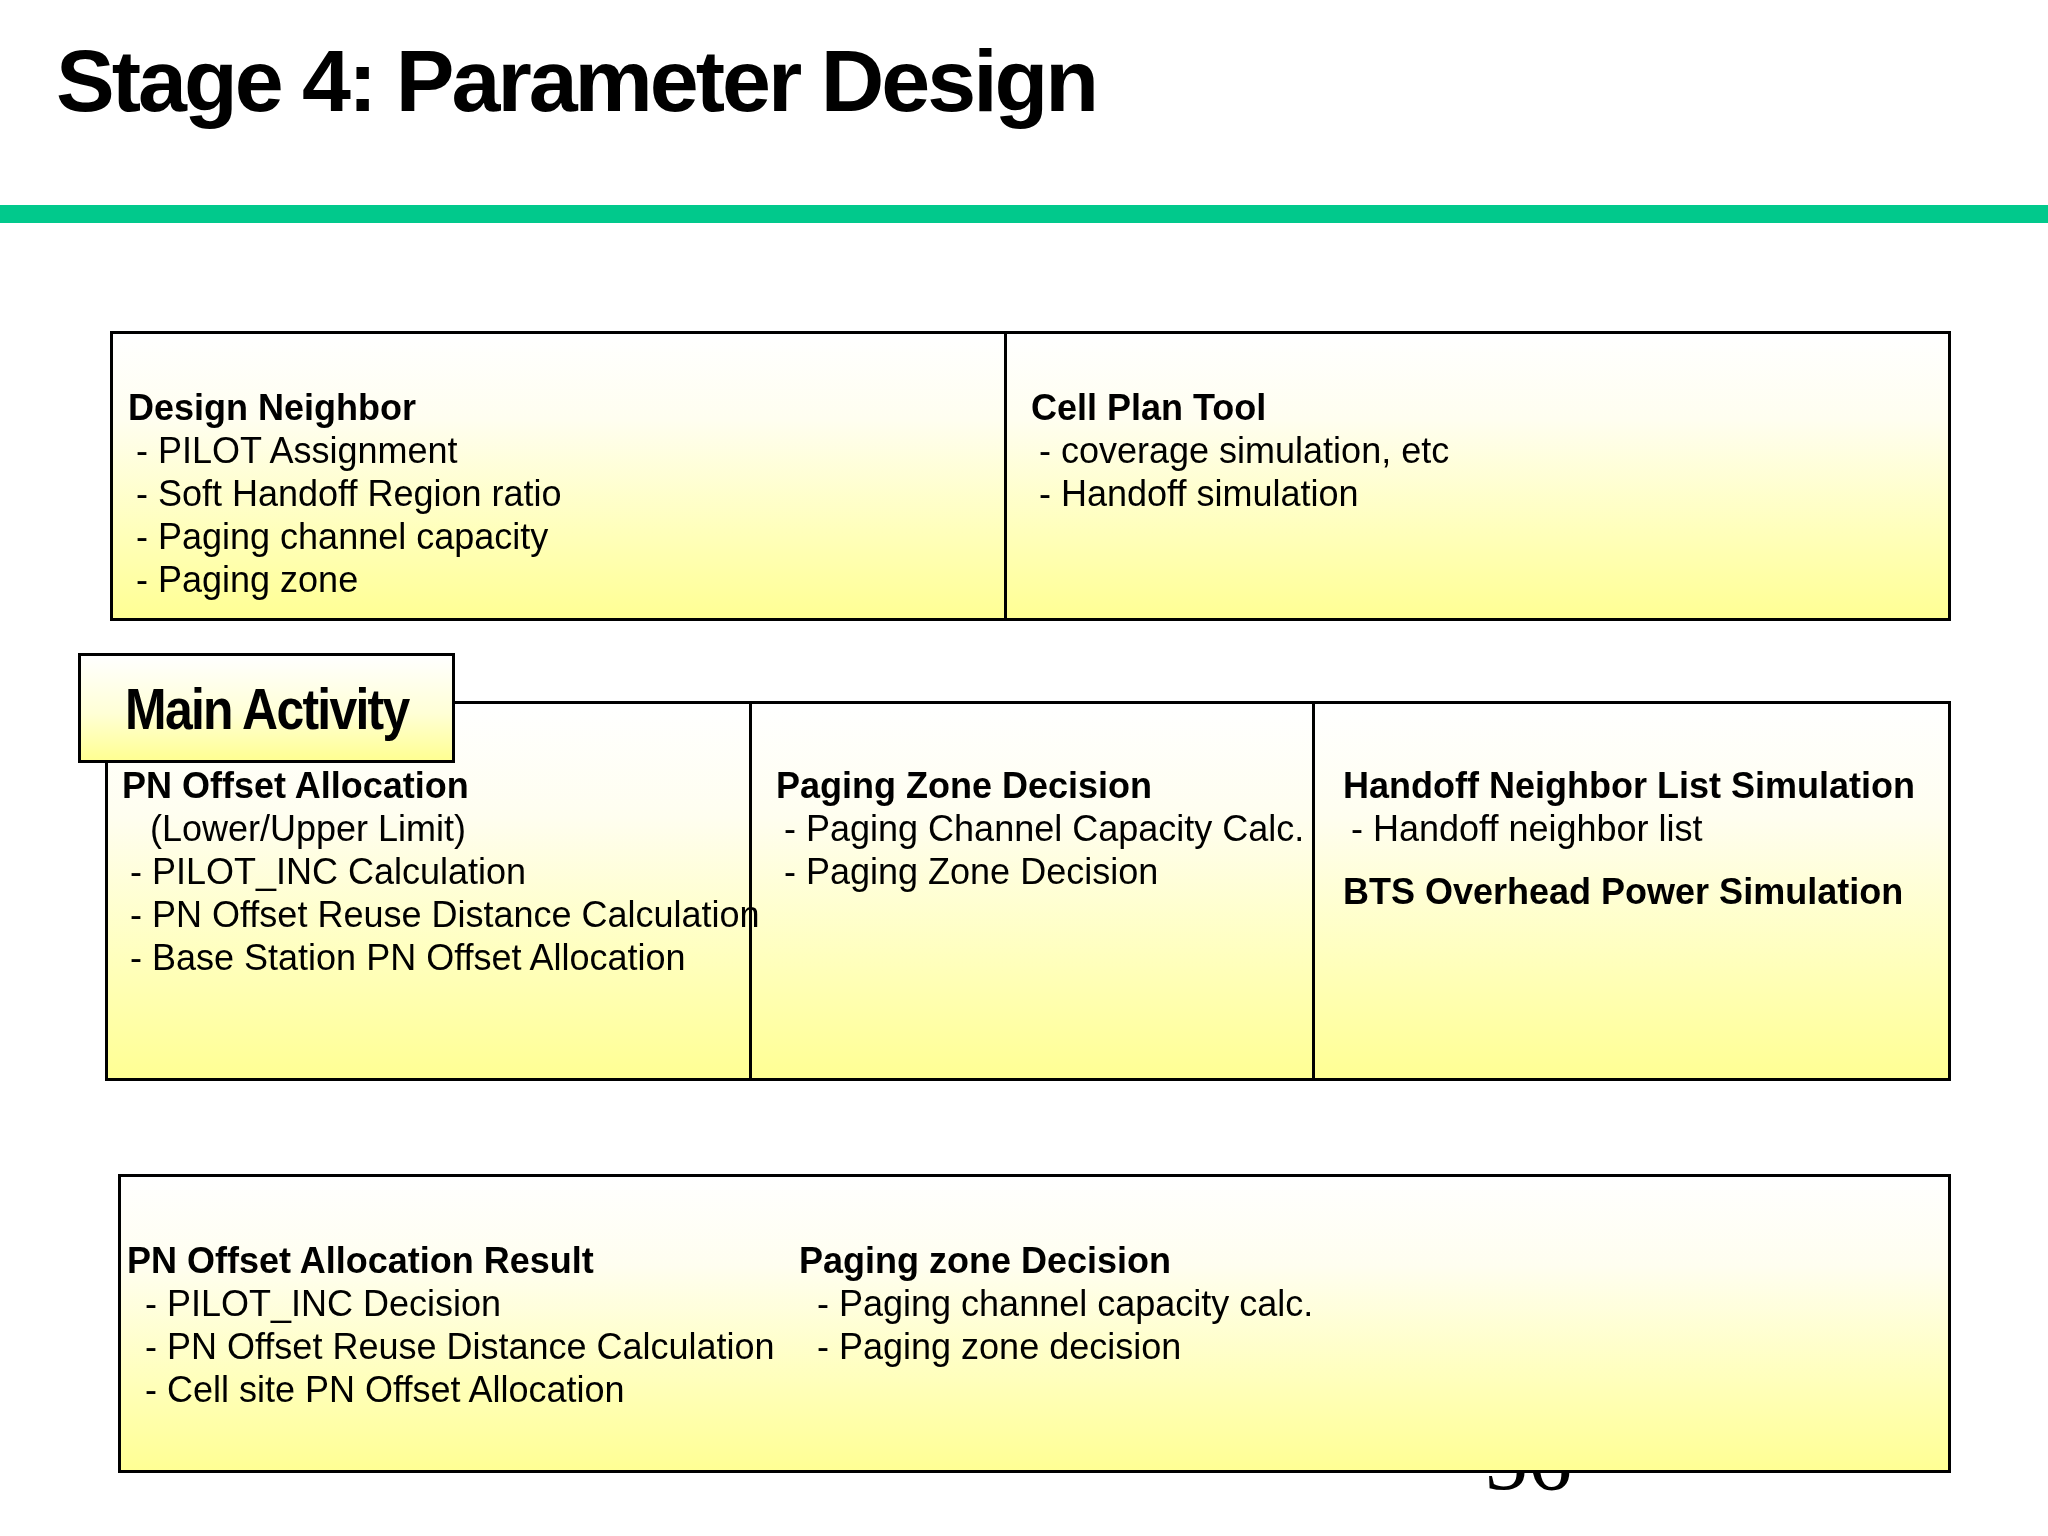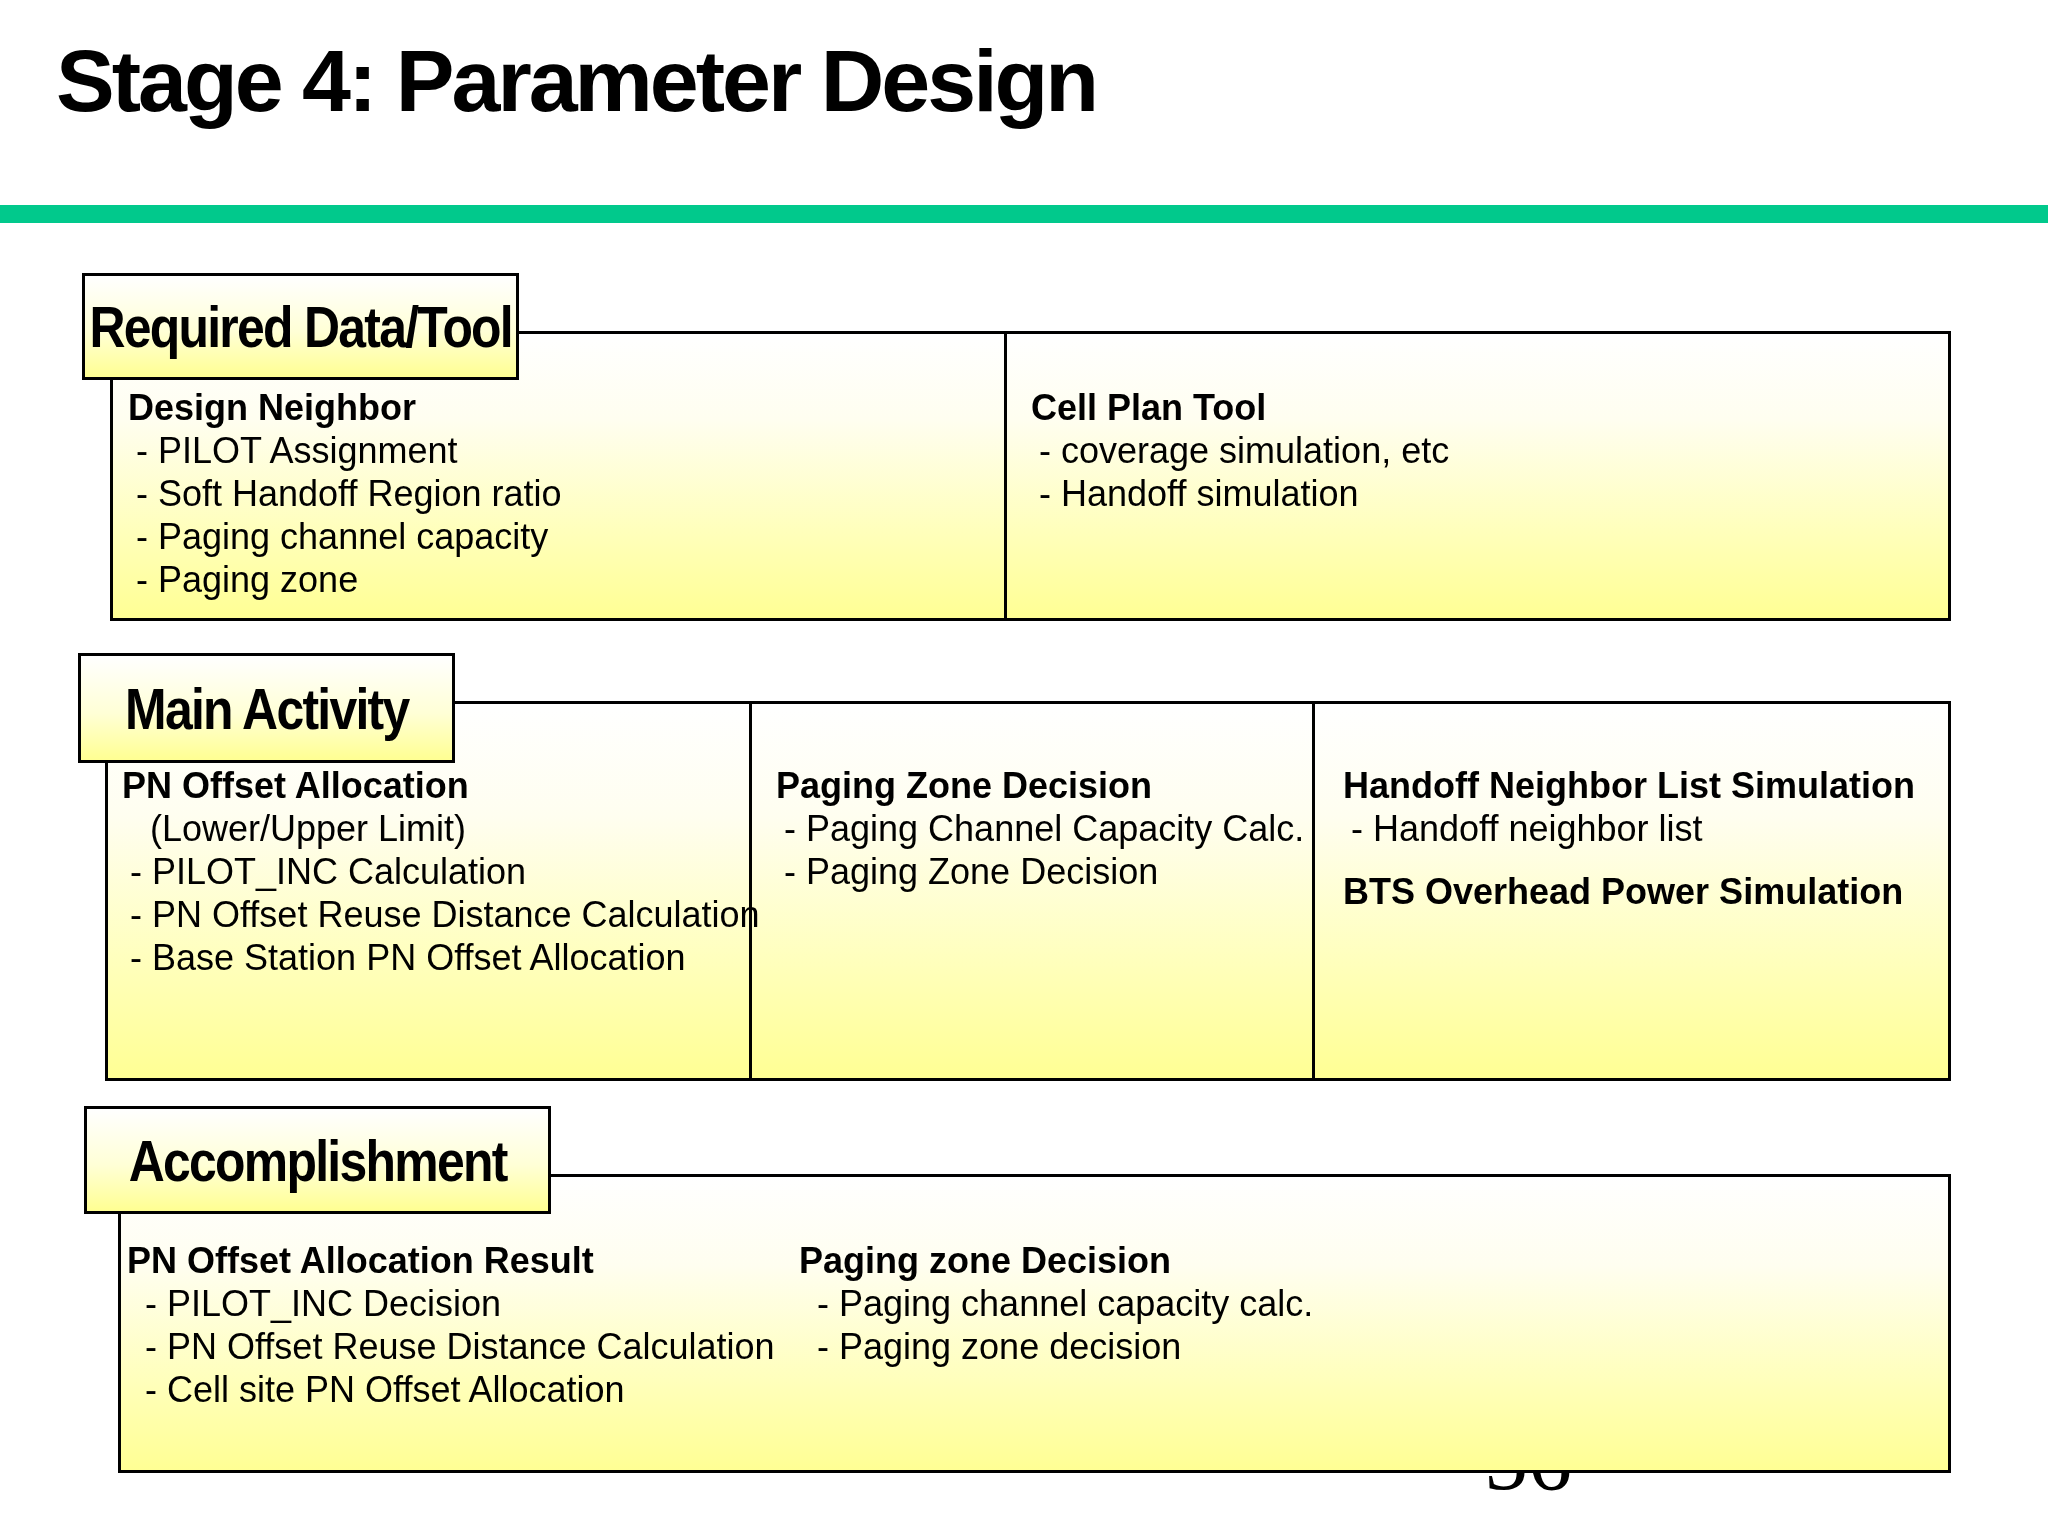--- a/index.html
+++ b/index.html
@@ -86,23 +86,20 @@
       <div class="item">- Soft Handoff Region ratio</div>
       <div class="item">- Paging channel capacity</div>
       <div class="item">- Paging zone</div>
     </div>
     <div class="cell c2">
       <div class="heading">Cell Plan Tool</div>
       <div class="item">- coverage simulation, etc</div>
       <div class="item">- Handoff simulation</div>
     </div>
   </section>
-  <div class="label-box label-required">
-    <span class="label-text">Required Data/Tool</span>
-  </div>
 
   <section class="content-box box-activity">
     <div class="cell c1">
       <div class="heading">PN Offset Allocation</div>
       <div class="item">  (Lower/Upper Limit)</div>
       <div class="item">- PILOT_INC Calculation</div>
       <div class="item">- PN Offset Reuse Distance Calculation</div>
       <div class="item">- Base Station PN Offset Allocation</div>
     </div>
     <div class="cell c2">
@@ -126,17 +123,14 @@
       <div class="item"> - PILOT_INC Decision</div>
       <div class="item"> - PN Offset Reuse Distance Calculation</div>
       <div class="item"> - Cell site PN Offset Allocation</div>
     </div>
     <div class="cell c2">
       <div class="heading">Paging zone Decision</div>
       <div class="item"> - Paging channel capacity calc.</div>
       <div class="item"> - Paging zone decision</div>
     </div>
   </section>
-  <div class="label-box label-accomplishment">
-    <span class="label-text">Accomplishment</span>
-  </div>
 
 </div>
 
 </body></html>

